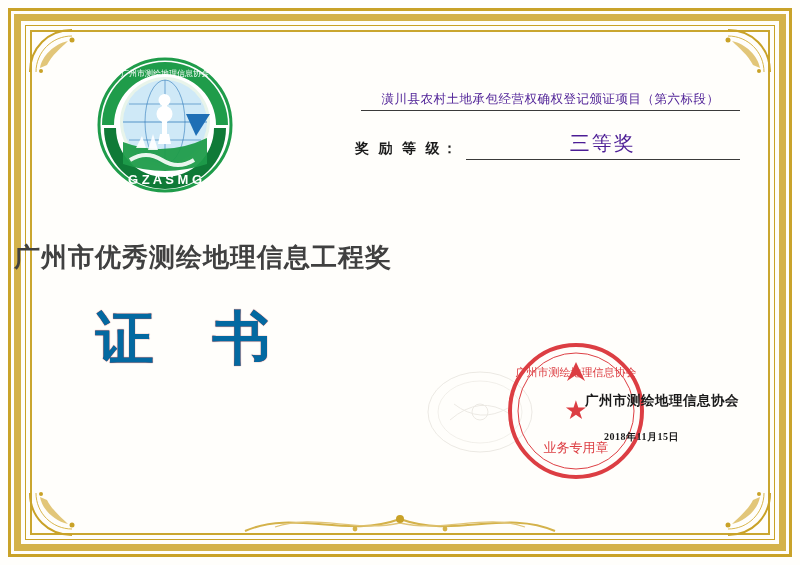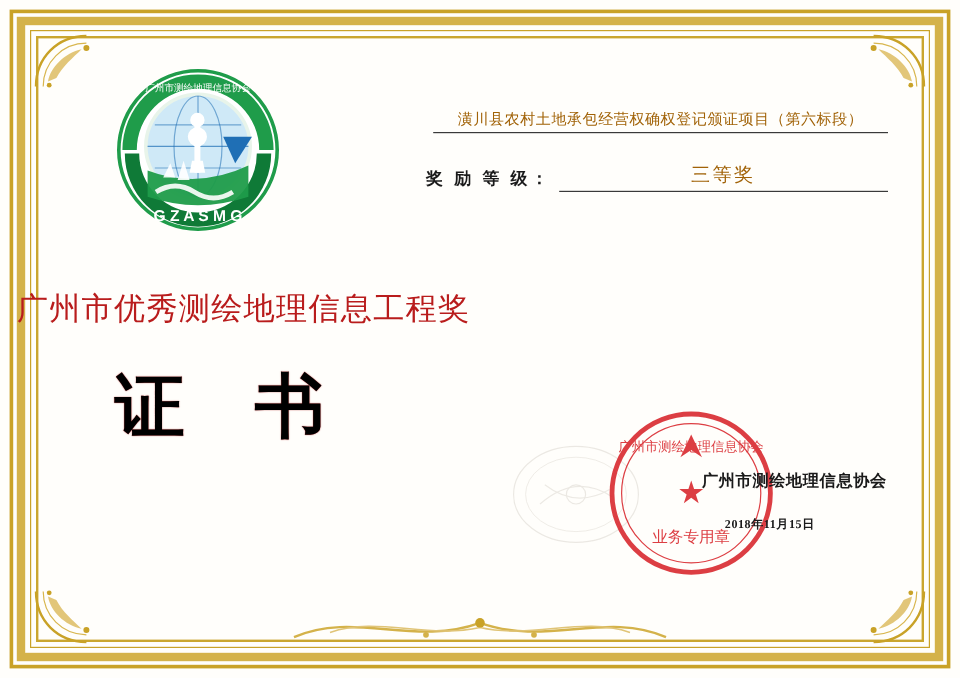--- a/index.html
+++ b/index.html
@@ -76,36 +76,36 @@
   }
 
   
   .award-title {
     position: absolute;
     left: 14px;
     top: 240px;
     width: 360px;
     font-family: "Liberation Serif", serif;
     font-size: 26px;
-    font-weight: normal;
-    color: #b91c1c;
+    font-weight: bold;
+    color: #404040;
     letter-spacing: 1px;
     text-align: left;
     white-space: nowrap;
   }
   .zhengshu {
     position: absolute;
     left: 14px;
     top: 300px;
     width: 360px;
     text-align: center;
     font-family: "Liberation Serif", serif;
     font-size: 58px;
     font-weight: bold;
-    color: #000000;
+    color: #0369a1;
     letter-spacing: 22px;
     text-shadow: 0 0 1px #a50b0b;
   }
 
   
   .right-body {
     position: absolute;
     left: 355px;
     top: 62px;
     width: 385px;
@@ -137,27 +137,27 @@
     position: relative;
     height: 22px;
     margin-left: 6px;
   }
   .field-value {
     position: absolute;
     left: 0; right: 0;
     bottom: 2px;
     text-align: center;
     font-size: 12.5px;
-    color: #a16207;
+    color: #4c1d95;
     letter-spacing: 0.5px;
     white-space: nowrap;
     font-family: "Liberation Sans", sans-serif;
   }
   .field-value.big {
-    font-size: 16px;
+    font-size: 20px;
     letter-spacing: 2px;
   }
   .field-value.unit {
     font-size: 13px;
     letter-spacing: 1px;
   }
 
   
   .assoc {
     position: absolute;

